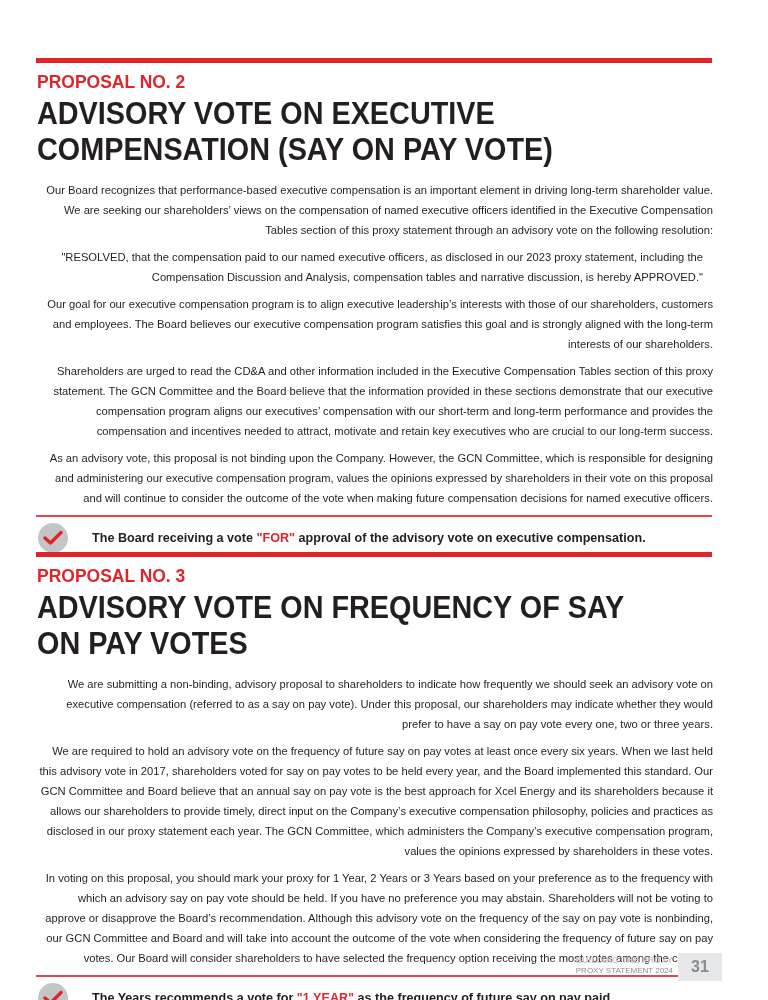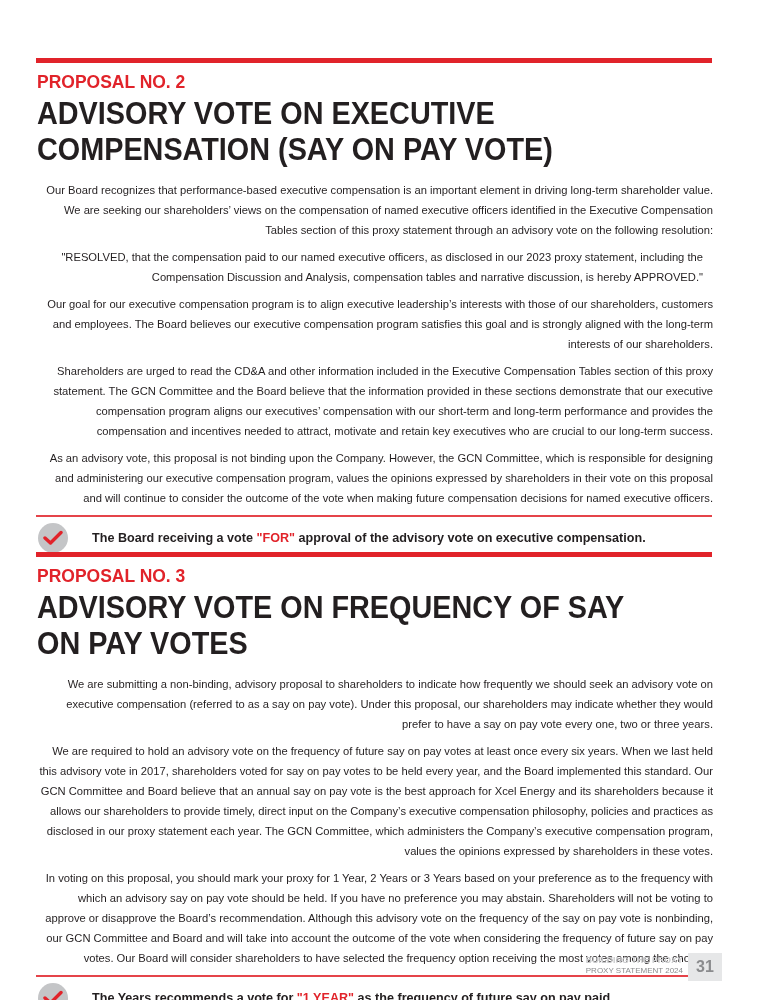--- a/index.html
+++ b/index.html
@@ -29,21 +29,21 @@
       display: flex; align-items: center; justify-content: center; flex: none;
     }
     .rec-text { font-weight: bold; font-size: 12.6px; margin-left: 24px; color: #231f20; }
     .rec-text .hl { color: #e1232a; }
     .footer { position: absolute; right: 46px; top: 953px; display: flex; align-items: stretch; }
     .footer-text { text-align: right; margin-right: 5px; padding-top: 2px; }
     .footer-tag { color: #c8c9cb; font-weight: bold; font-size: 8.6px; letter-spacing: 0.2px; }
     .footer-sub { color: #8a8b8d; font-size: 8px; margin-top: 1px; }
     .page-num {
       background: #e6e7e8; color: #8a8b8d; font-weight: bold; font-size: 16px;
-      width: 34px; height: 28px; display: flex; align-items: center; justify-content: center;
+      width: 44px; height: 28px; display: flex; align-items: center; justify-content: center;
     }
   </style>
 </head>
 <body>
 
 <div class="section" style="top:58px;">
   <div class="top-rule"></div>
   <div class="kicker">PROPOSAL NO. 2</div>
   <div class="title">
     <div>ADVISORY VOTE ON EXECUTIVE</div>

